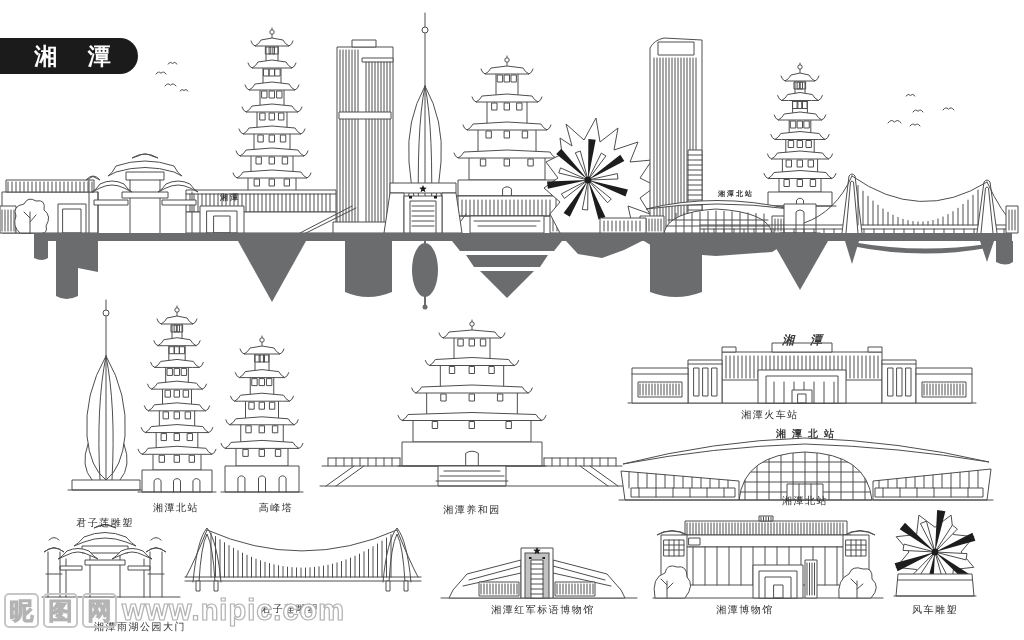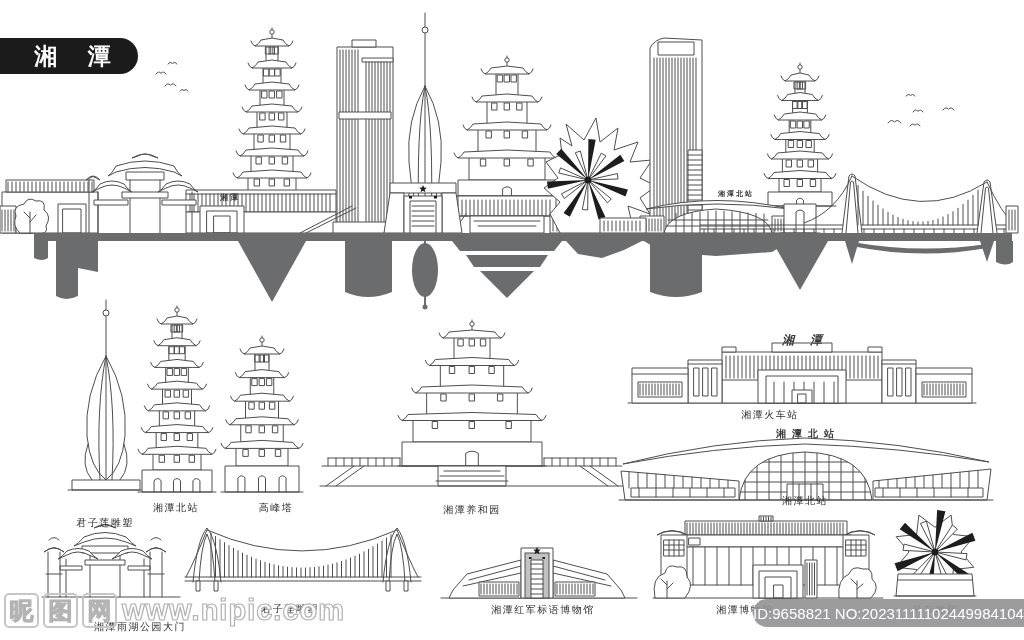--- a/index.html
+++ b/index.html
@@ -1207,15 +1207,14 @@
   <div class="lab" style="left:935px;top:603px">风车雕塑</div>
 
   <div class="wm-nipic">
     <span id="wmchars" style="display:flex;gap:4px">
         <span class="box">昵</span>
         <span class="box">图</span>
         <span class="box">网</span>
       </span>
     <span class="url">www.nipic.com</span>
   </div>
-  <div class="wm-id">ID:9658821 NO:20231111102449984104</div>
 
 </div>
 
 </body></html>

